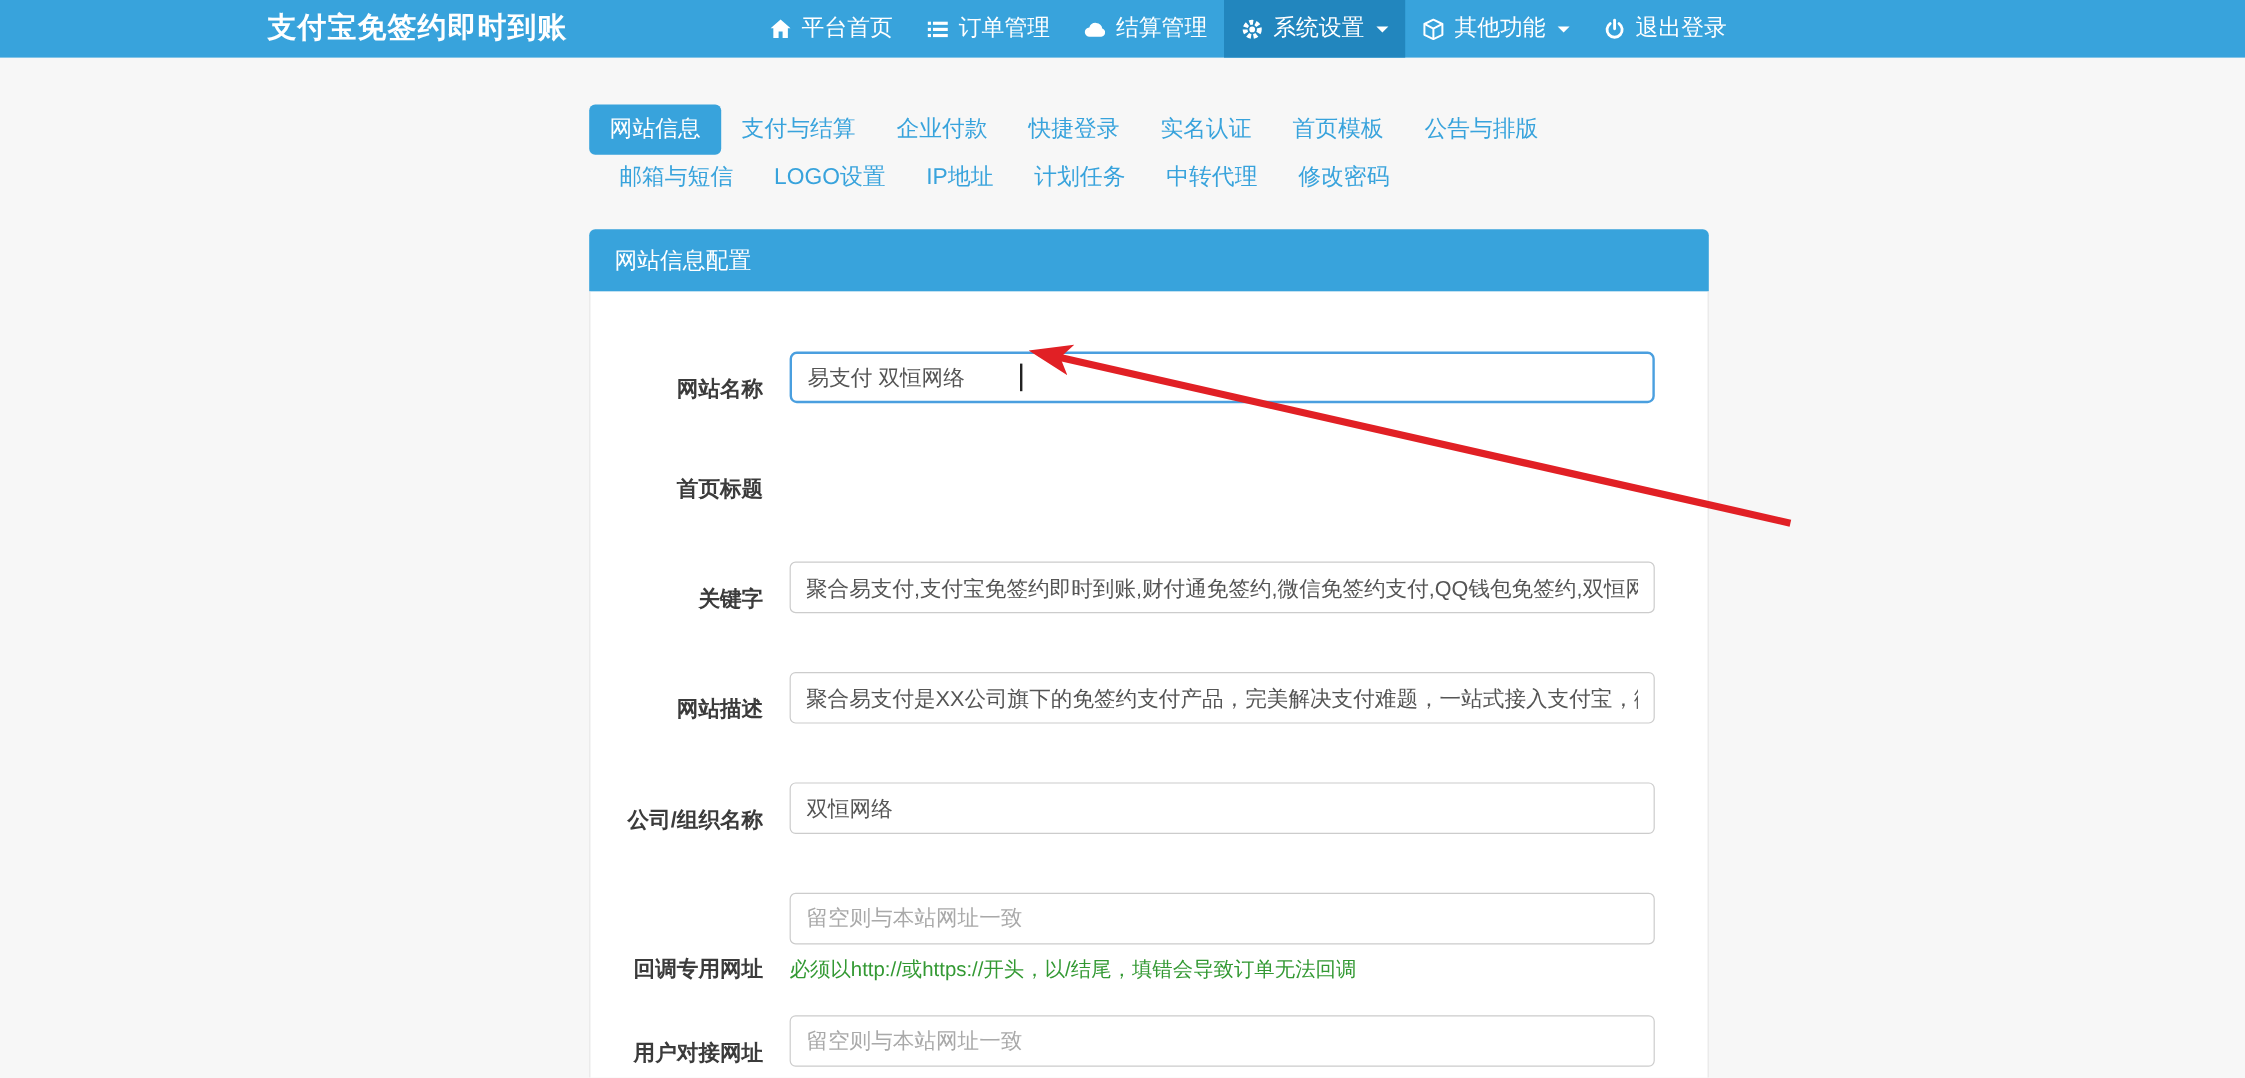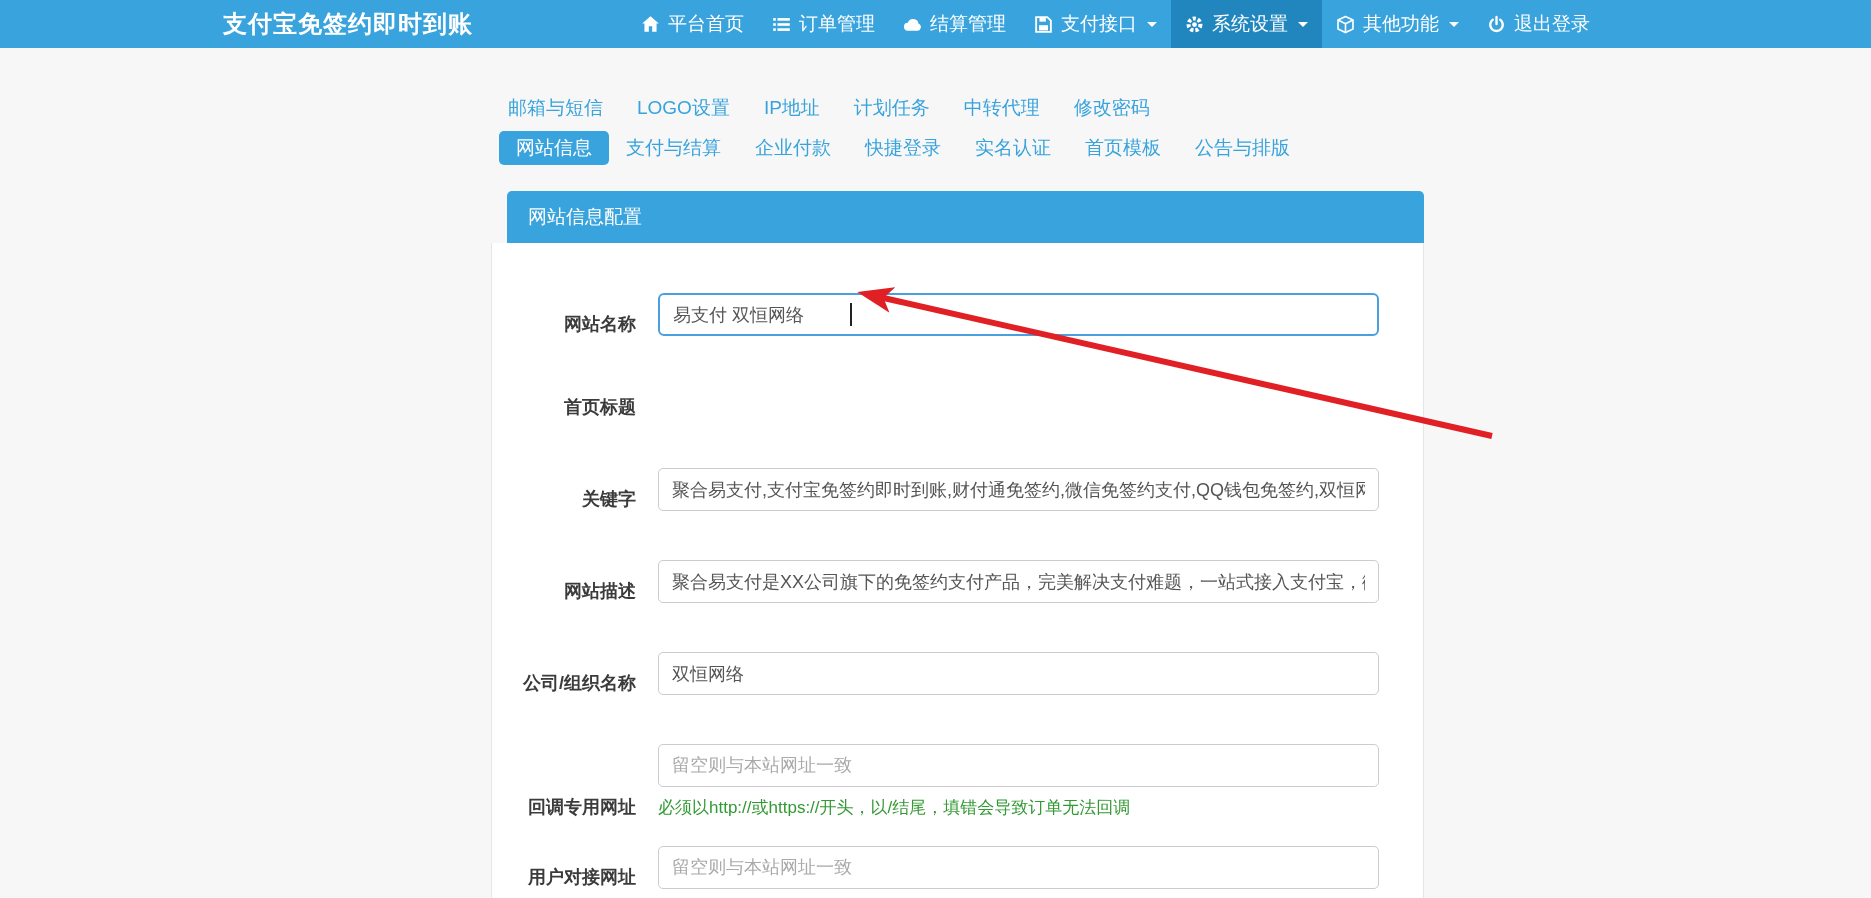--- a/index.html
+++ b/index.html
@@ -14,21 +14,21 @@
     height:48px;background:var(--navbar-bg,#38a3dc);
     display:flex;align-items:stretch;color:#fff;white-space:nowrap;
   }
   .brand{
     margin-left:223px;font-size:24px;font-weight:bold;line-height:48px;
     letter-spacing:1px;
   }
   .nav-items{display:flex;margin-left:154px;align-items:stretch;}
   .nav-item{
     display:flex;align-items:center;gap:8px;padding:0 14px;cursor:pointer;
-    font-size:19px;line-height:48px;
+    font-size:19px;line-height:48px;font-family:Liberation Mono, monospace;
   }
   .nav-item.active{background:var(--navbar-active,#2286be);align-items:center;}
   .nav-item .ico{display:inline-flex;width:19px;height:19px;}
   .nav-item svg{width:19px;height:19px;}
   .caret{
     display:inline-block;width:0;height:0;margin-left:2px;
     border-left:5px solid transparent;border-right:5px solid transparent;
     border-top:5px solid #fff;
   }
   
@@ -39,21 +39,21 @@
   .pill{
     display:inline-block;padding:10px 17px;font-size:19px;line-height:22px;
     color:var(--link,#38a3dc);text-decoration:none;border-radius:5px;cursor:pointer;
   }
   .pill.active{background:var(--link,#38a3dc);color:#fff;}
   .tab-row + .tab-row .pill{padding-top:6px;padding-bottom:6px;}
   
   .panel{border-radius:5px;}
   .panel-header{
     background:var(--panel-header,#38a3dc);color:#fff;font-size:19px;
-    padding:13px 21px;border-radius:5px 5px 0 0;margin-left:16px;
+    padding:13px 21px;border-radius:5px 5px 0 0;
   }
   .panel-body{
     background:#fff;border:1px solid #e6e6e6;border-top:none;
     padding:50px 0 40px 0;min-height:620px;box-sizing:border-box;
   }
   .form-group{display:flex;align-items:flex-end;margin-bottom:49px;}
   .form-group.has-help{margin-bottom:27px;}
   .control-label{
     width:166px;box-sizing:border-box;padding-right:22px;padding-top:10px;
     text-align:right;font-size:18px;font-weight:bold;color:#3b3b3b;flex:none;
@@ -107,31 +107,20 @@
         <span>订单管理</span>
       </div>
       <div class="nav-item">
         <span class="ico">
           <svg viewBox="0 0 16 16">
             <path fill="currentColor" d="M4.3 13.2a3.3 3.3 0 0 1-.3-6.6A4.7 4.7 0 0 1 13.1 7.4a3 3 0 0 1-.7 5.8Z"></path>
           </svg>
         </span>
         <span>结算管理</span>
       </div>
-      <div class="nav-item">
-        <span class="ico">
-          <svg viewBox="0 0 16 16">
-            <path fill="none" stroke="currentColor" stroke-width="1.6" d="M1.8 1.8h9.4l3 3v9.4H1.8Z"></path>
-            <rect fill="currentColor" x="4.2" y="8.6" width="7.6" height="4.4"></rect>
-            <rect fill="currentColor" x="4.6" y="2.4" width="5.4" height="3.2"></rect>
-          </svg>
-        </span>
-        <span>支付接口</span>
-        <span class="caret"></span>
-      </div>
       <div class="nav-item active">
         <span class="ico">
           <svg viewBox="0 0 16 16">
             <circle cx="8" cy="8" r="5" fill="none" stroke="currentColor" stroke-width="3.4" stroke-dasharray="2.6 1.7"></circle>
             <circle cx="8" cy="8" r="2" fill="currentColor"></circle>
           </svg>
         </span>
         <span>系统设置</span>
         <span class="caret"></span>
       </div>
@@ -156,37 +145,37 @@
             </g>
           </svg>
         </span>
         <span>退出登录</span>
       </div>
     </div>
 </div>
 
 <div class="container">
   <div class="tab-rows">
-    <div class="tab-row">
-        <a class="pill">邮箱与短信</a>
-        <a class="pill">LOGO设置</a>
-        <a class="pill">IP地址</a>
-        <a class="pill">计划任务</a>
-        <a class="pill">中转代理</a>
-        <a class="pill">修改密码</a>
-      </div>
     <div class="tab-row">
         <a class="pill active">网站信息</a>
         <a class="pill">支付与结算</a>
         <a class="pill">企业付款</a>
         <a class="pill">快捷登录</a>
         <a class="pill">实名认证</a>
         <a class="pill">首页模板</a>
         <a class="pill">公告与排版</a>
       </div>
+    <div class="tab-row">
+        <a class="pill">邮箱与短信</a>
+        <a class="pill">LOGO设置</a>
+        <a class="pill">IP地址</a>
+        <a class="pill">计划任务</a>
+        <a class="pill">中转代理</a>
+        <a class="pill">修改密码</a>
+      </div>
   </div>
 
   <div class="panel">
     <div class="panel-header">网站信息配置</div>
     <div class="panel-body">
         <div class="form-group">
           <label class="control-label">网站名称</label>
           <div class="input-wrap"><input type="text" class="form-control focused" value="易支付 双恒网络" style=""><span class="text-cursor"></span></div>
         </div>
         <div class="form-group">

